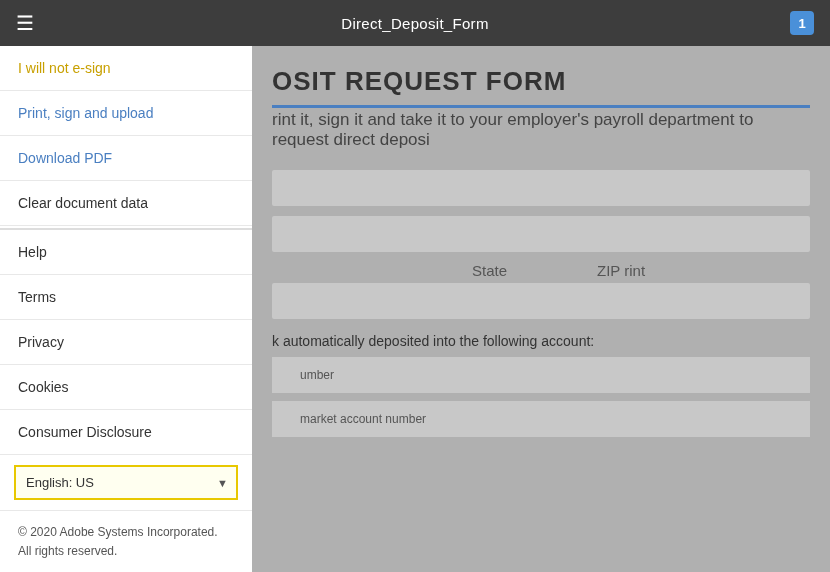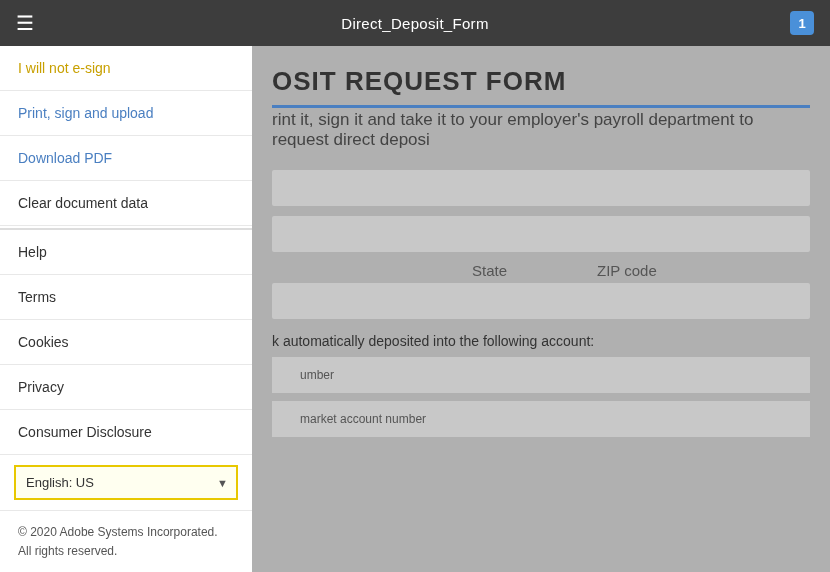--- a/index.html
+++ b/index.html
@@ -223,22 +223,22 @@
 
 <div class="sidebar">
 
   <div class="sidebar-item" style="color: #c8a000;">I will not e-sign</div>
   <div class="sidebar-item" style="color: #4a7fc1;">Print, sign and upload</div>
   <div class="sidebar-item" style="color: #4a7fc1;">Download PDF</div>
   <div class="sidebar-item">Clear document data</div>
 
   <div class="sidebar-item sidebar-item-group-divider">Help</div>
   <div class="sidebar-item">Terms</div>
+  <div class="sidebar-item">Privacy</div>
   <div class="sidebar-item">Cookies</div>
-  <div class="sidebar-item">Privacy</div>
   <div class="sidebar-item">Consumer Disclosure</div>
 
   <div class="language-selector-wrapper">
     <div class="select-wrapper">
       <select class="language-select">
         <option>English: US</option>
         <option>Spanish: ES</option>
         <option>French: FR</option>
       </select>
     </div>
@@ -253,21 +253,21 @@
 
 <div class="form-content">
   <div class="form-title">OSIT REQUEST FORM</div>
   <div class="form-subtitle">rint it, sign it and take it to your employer's payroll department to request direct deposi</div>
 
   <div class="form-row"></div>
   <div class="form-row"></div>
 
   <div class="form-row-labels">
     <span class="form-label state">State</span>
-    <span class="form-label zip">ZIP code</span>
+    <span class="form-label zip">ZIP rint</span>
   </div>
   <div class="form-row"></div>
 
   <div class="form-section-title">k automatically deposited into the following account:</div>
 
   <div class="form-input-row">
     <span class="form-input-label">umber</span>
   </div>
   <div class="form-input-row">
     <span class="form-input-label">market account number</span>

